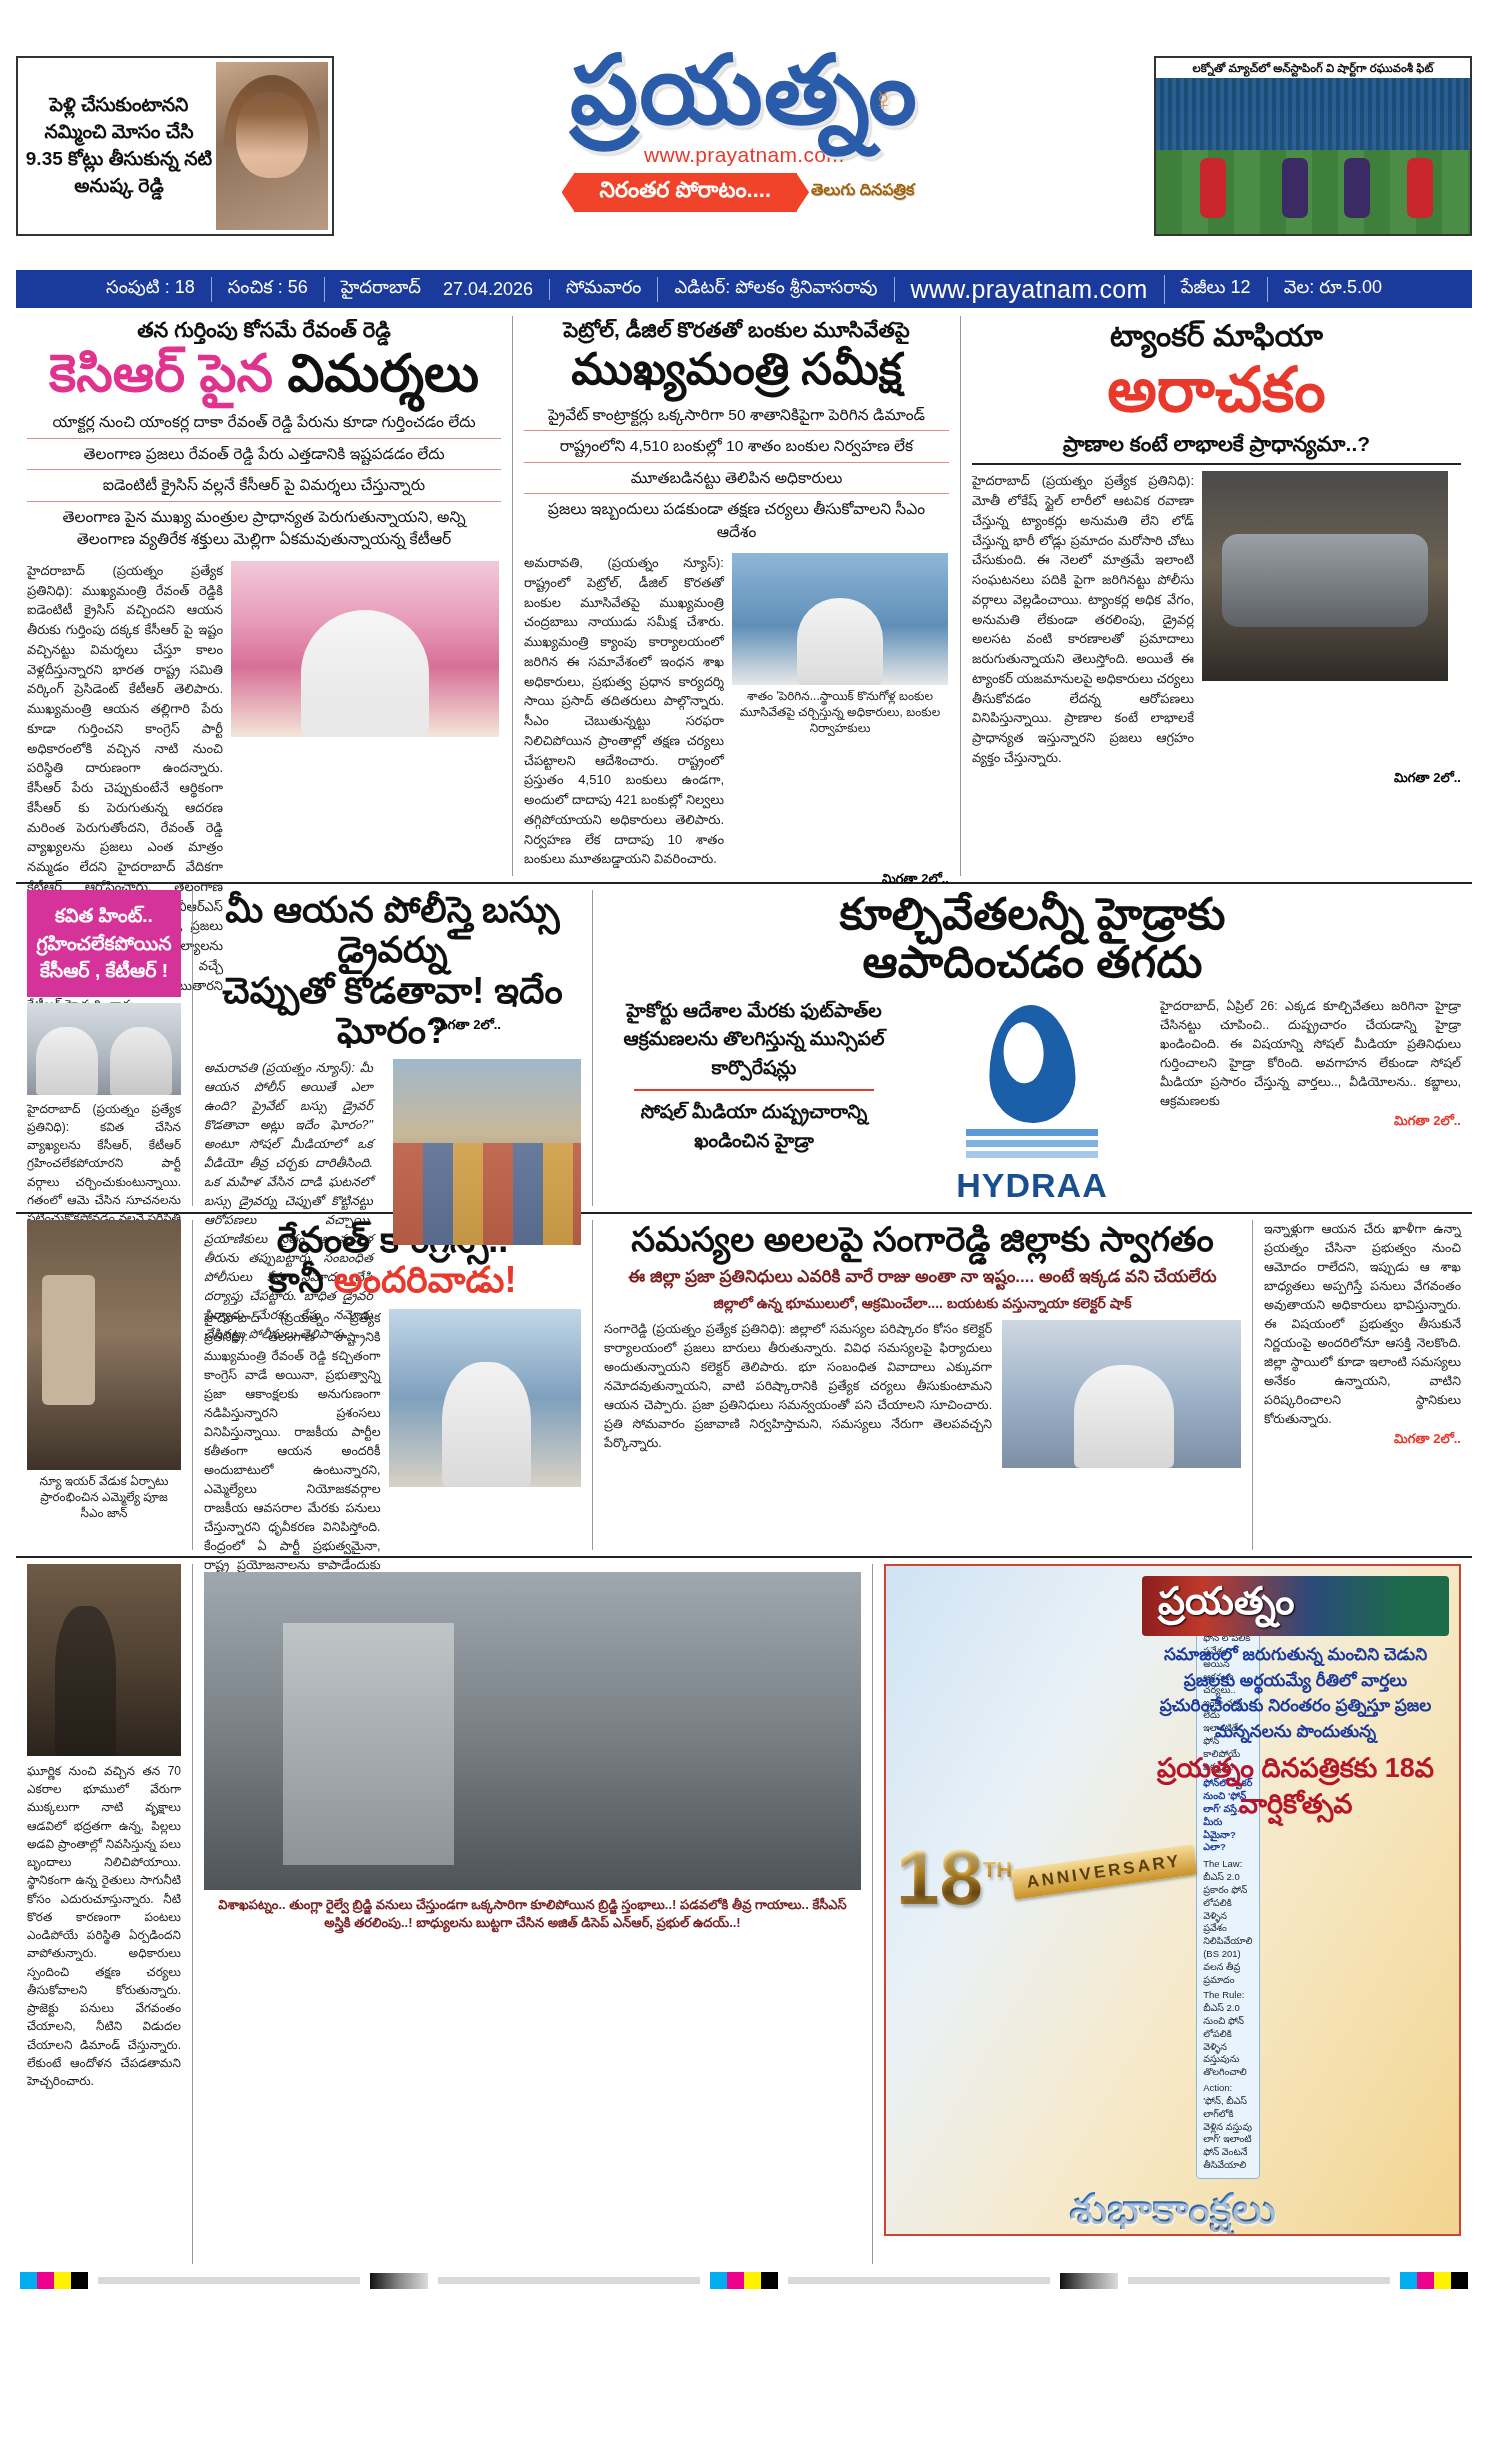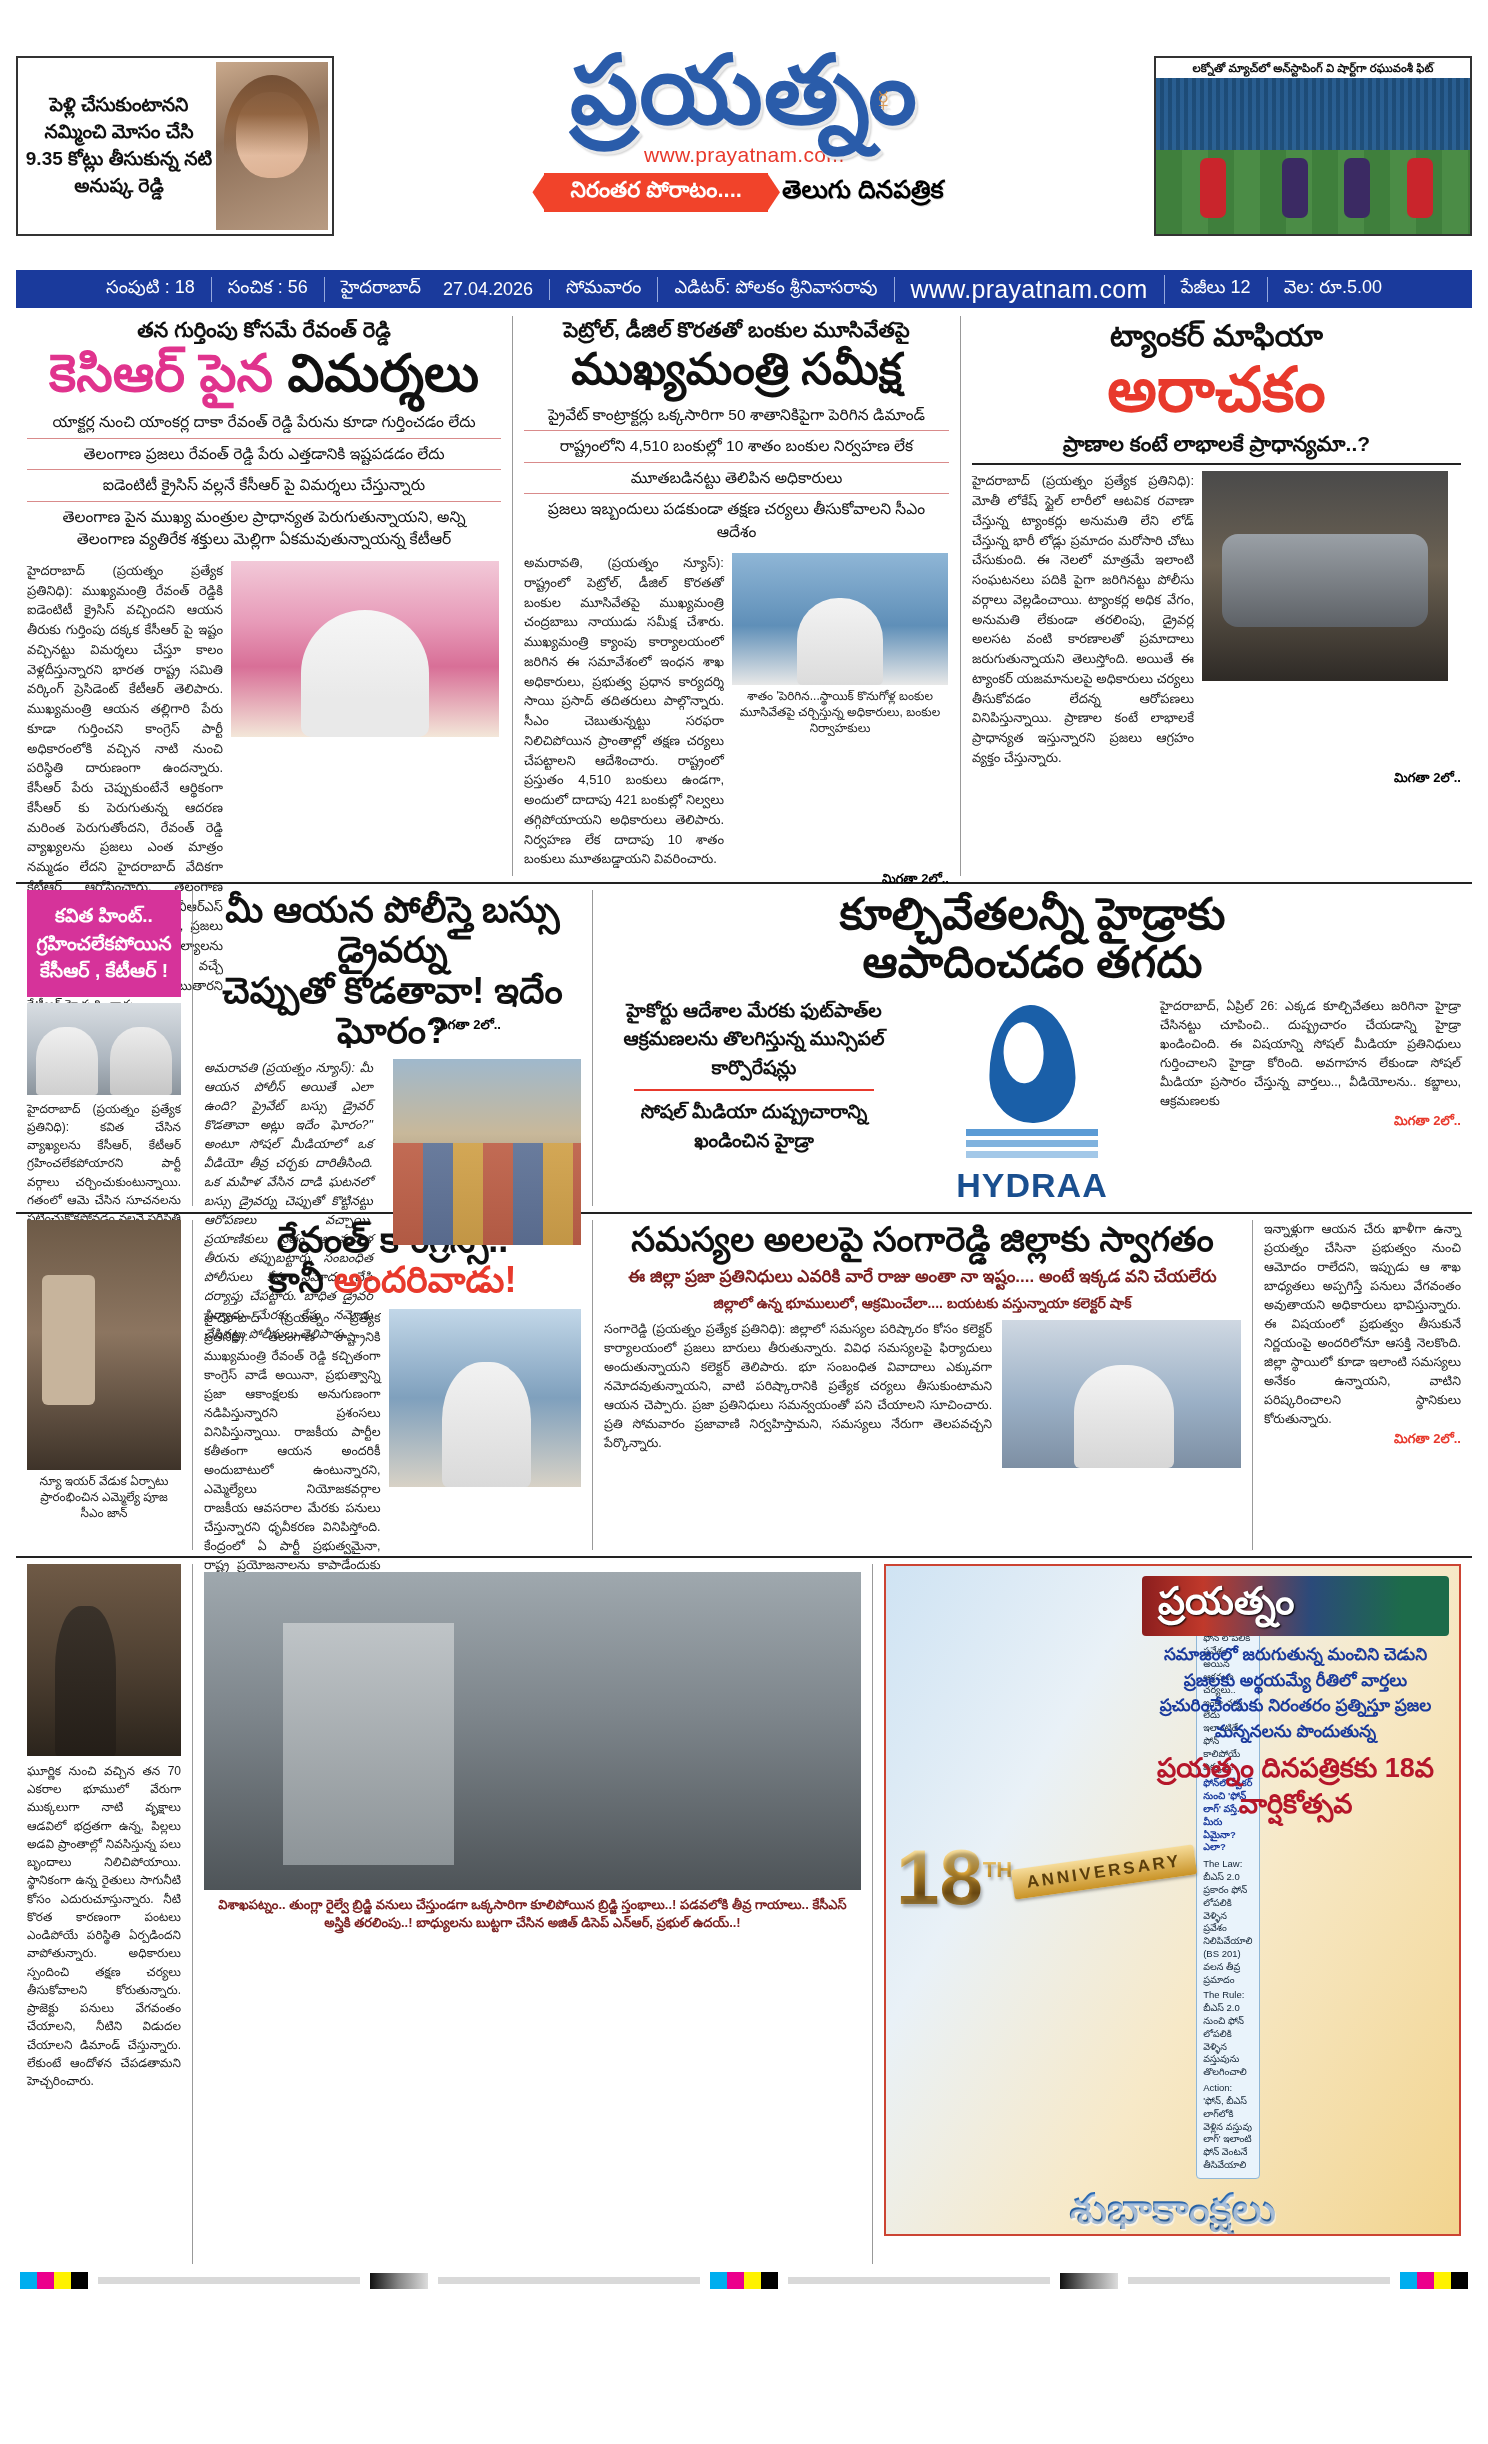--- a/index.html
+++ b/index.html
@@ -55,21 +55,21 @@
   .mh-ribbon {
     background: #f1432a; color: #fff; font-size: 22px; font-weight: bold;
     padding: 4px 26px; position: relative;
   }
   .mh-ribbon::before, .mh-ribbon::after {
     content: ""; position: absolute; top: 0; width: 13px; height: 100%; background: #f1432a;
   }
   .mh-ribbon::before { left: -12px; clip-path: polygon(100% 0,100% 100%,0 50%); }
   .mh-ribbon::after  { right: -12px; clip-path: polygon(0 0,0 100%,100% 50%); }
   .mh-sub {
-    font-size: 25px; font-weight: bold; color: #000000;
+    font-size: 16px; font-weight: bold; color: #a16207;
     text-shadow: 1px 1px 0 #ddd;
   }
 
   .mh-right {
     width: 318px; border: 2px solid #333; margin-top: 42px; height: 180px;
     display: flex; flex-direction: column; overflow: hidden; background: #0c2b4a;
   }
   .mh-right-cap {
     background: #fff; color: #111; font-size: 11.5px; font-weight: bold;
     padding: 3px 4px; text-align: center; line-height: 1.25;

